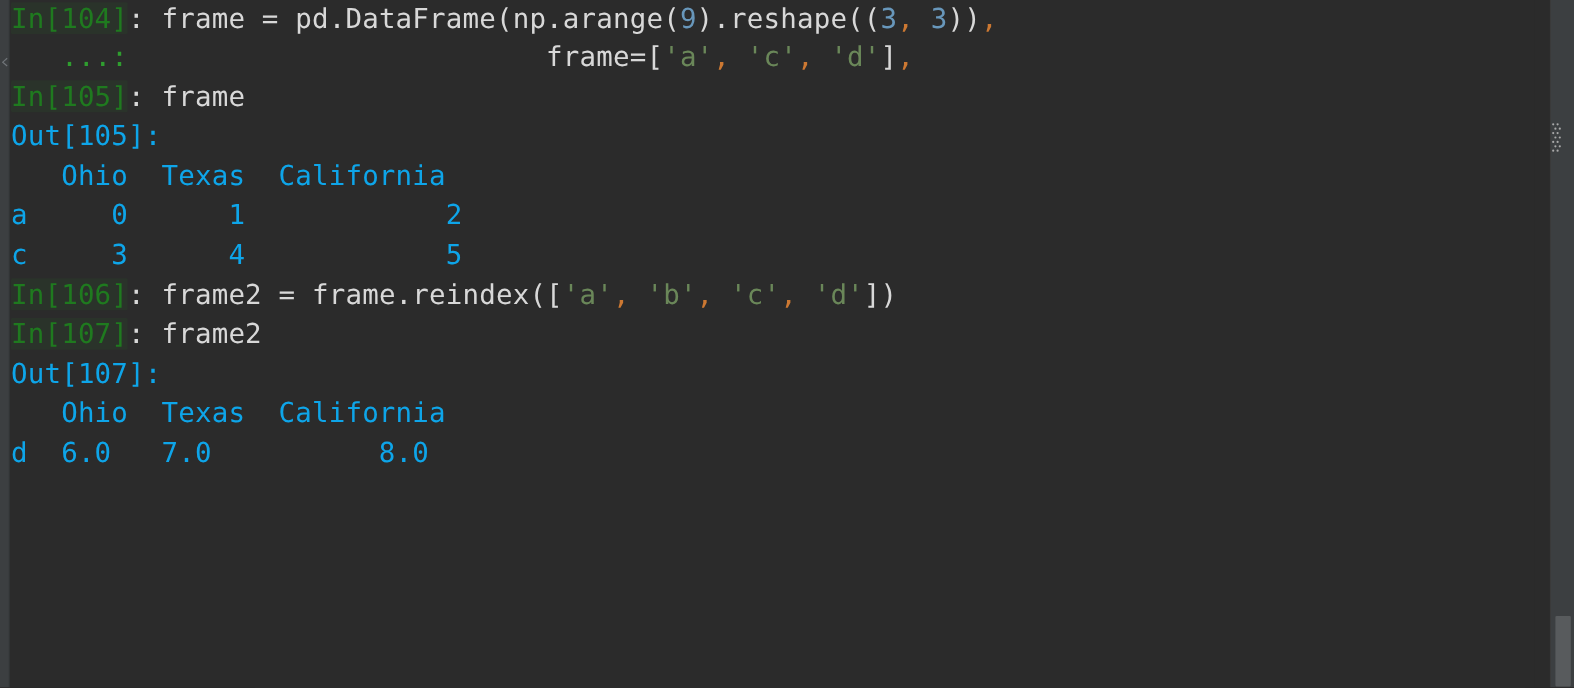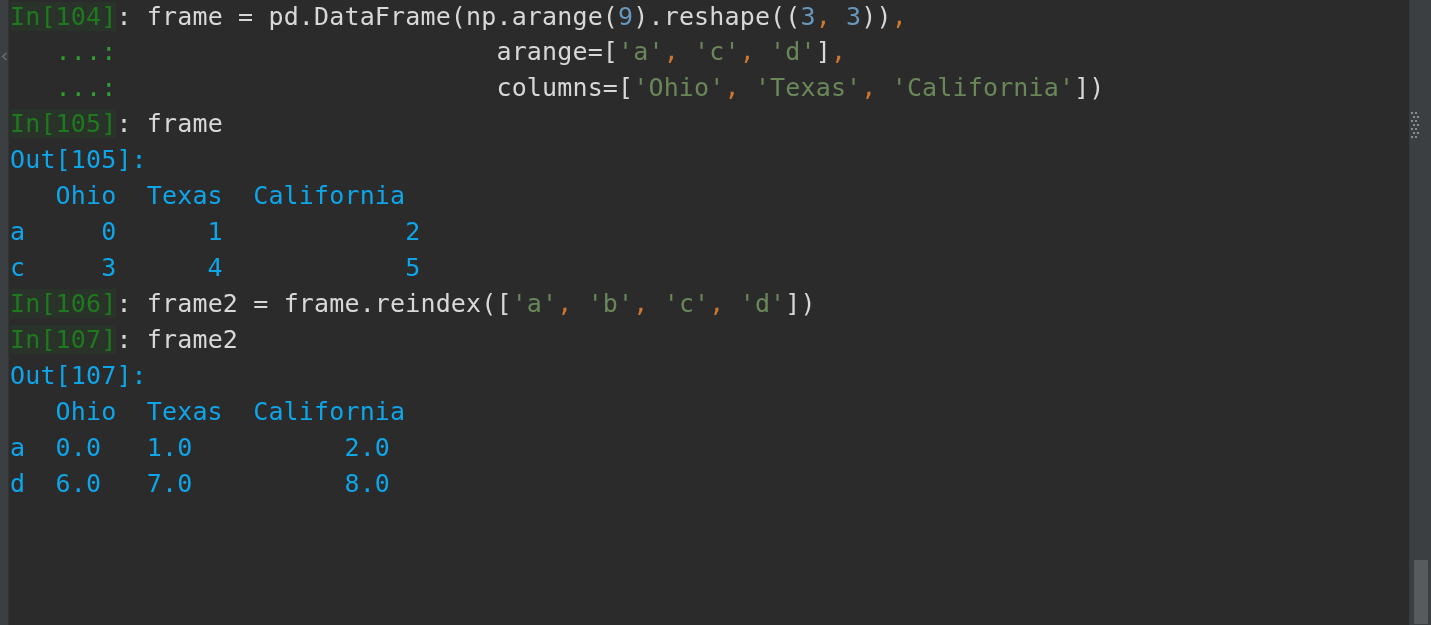--- a/index.html
+++ b/index.html
@@ -129,32 +129,30 @@
 <div id="console-root">
 
   <div class="left-gutter">
     <svg class="gutter-marker" viewBox="0 0 7 9" xmlns="http://www.w3.org/2000/svg">
       <path d="M5.5 1 L1.5 4.5 L5.5 8" fill="none" stroke="#9aa0a6" stroke-width="1.1"></path>
     </svg>
   </div>
 
   <div class="console-surface" id="console-surface">
       <div class="line"><span class="tok-prompt-in prompt-band">In[104]</span><span class="tok-plain">: frame = pd.DataFrame</span><span class="tok-plain">(np.arange(</span><span class="tok-num">9</span><span class="tok-plain">).reshape((</span><span class="tok-num">3</span><span class="tok-punct">,</span><span class="tok-plain"> </span><span class="tok-num">3</span><span class="tok-plain">))</span><span class="tok-punct">,</span></div>
-      <div class="line"><span class="tok-prompt-cont">   ...:</span><span class="tok-plain">                         arange=[</span><span class="tok-str">'a'</span><span class="tok-punct">,</span><span class="tok-str"> 'c'</span><span class="tok-punct">,</span><span class="tok-str"> 'd'</span><span class="tok-plain">]</span><span class="tok-punct">,</span></div>
-      <div class="line"><span class="tok-prompt-cont">   ...:</span><span class="tok-plain">                         columns=[</span><span class="tok-str">'Ohio'</span><span class="tok-punct">,</span><span class="tok-str"> 'Texas'</span><span class="tok-punct">,</span><span class="tok-str"> 'California'</span><span class="tok-plain">])</span></div>
+      <div class="line"><span class="tok-prompt-cont">   ...:</span><span class="tok-plain">                         frame=[</span><span class="tok-str">'a'</span><span class="tok-punct">,</span><span class="tok-str"> 'c'</span><span class="tok-punct">,</span><span class="tok-str"> 'd'</span><span class="tok-plain">]</span><span class="tok-punct">,</span></div>
       <div class="line"><span class="tok-prompt-in prompt-band">In[105]</span><span class="tok-plain">: frame</span></div>
       <div class="line"><span class="tok-out">Out[105]:</span></div>
       <div class="line"><span class="tok-out">   Ohio  Texas  California</span></div>
       <div class="line"><span class="tok-out">a     0      1            2</span></div>
       <div class="line"><span class="tok-out">c     3      4            5</span></div>
       <div class="line"><span class="tok-prompt-in prompt-band">In[106]</span><span class="tok-plain">: frame2 = frame.reindex([</span><span class="tok-str">'a'</span><span class="tok-punct">,</span><span class="tok-str"> 'b'</span><span class="tok-punct">,</span><span class="tok-str"> 'c'</span><span class="tok-punct">,</span><span class="tok-str"> 'd'</span><span class="tok-plain">])</span></div>
       <div class="line"><span class="tok-prompt-in prompt-band">In[107]</span><span class="tok-plain">: frame2</span></div>
       <div class="line"><span class="tok-out">Out[107]:</span></div>
       <div class="line"><span class="tok-out">   Ohio  Texas  California</span></div>
-      <div class="line"><span class="tok-out">a  0.0   1.0          2.0</span></div>
       <div class="line"><span class="tok-out">d  6.0   7.0          8.0</span></div>
     </div>
 
   <div class="right-rail">
     <div class="rail-divider"></div>
     <div class="scroll-track">
     </div>
     <div class="resize-grip" id="grip">
         <i style="left: 0px; top: 0px;"></i>
         <i style="left: 4px; top: 0px;"></i>

